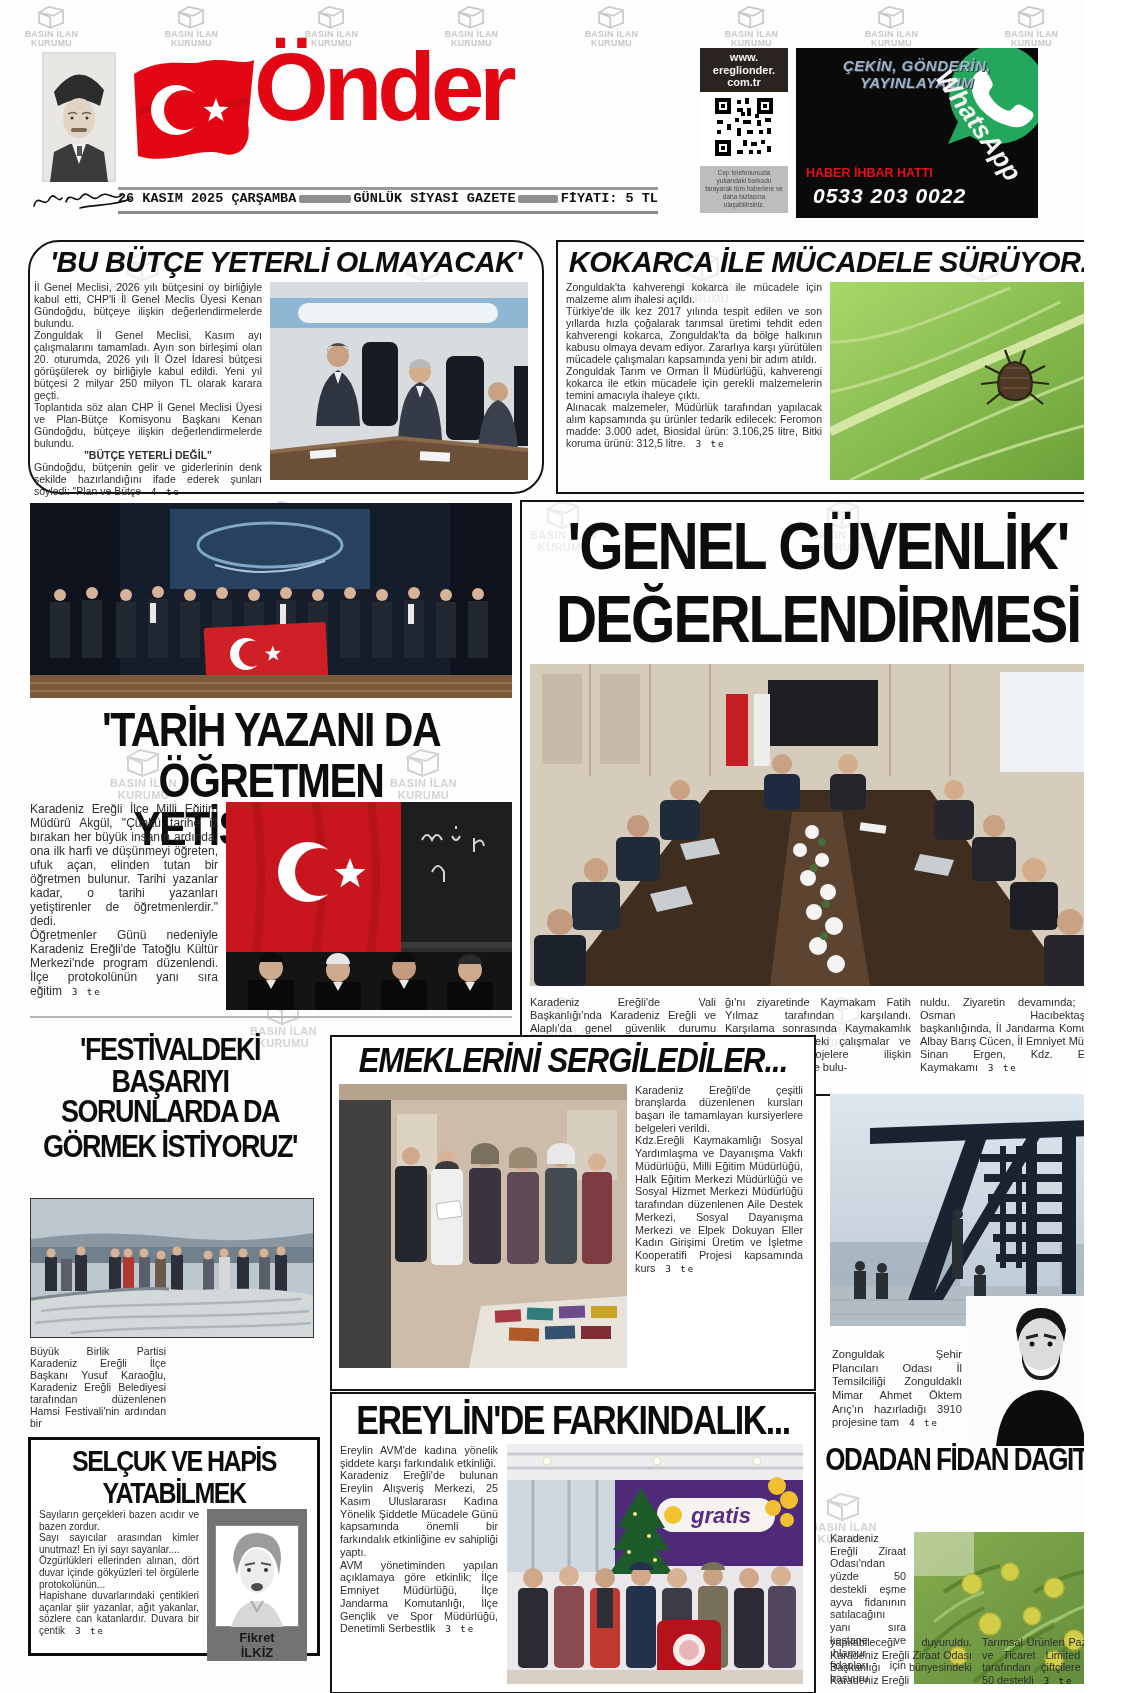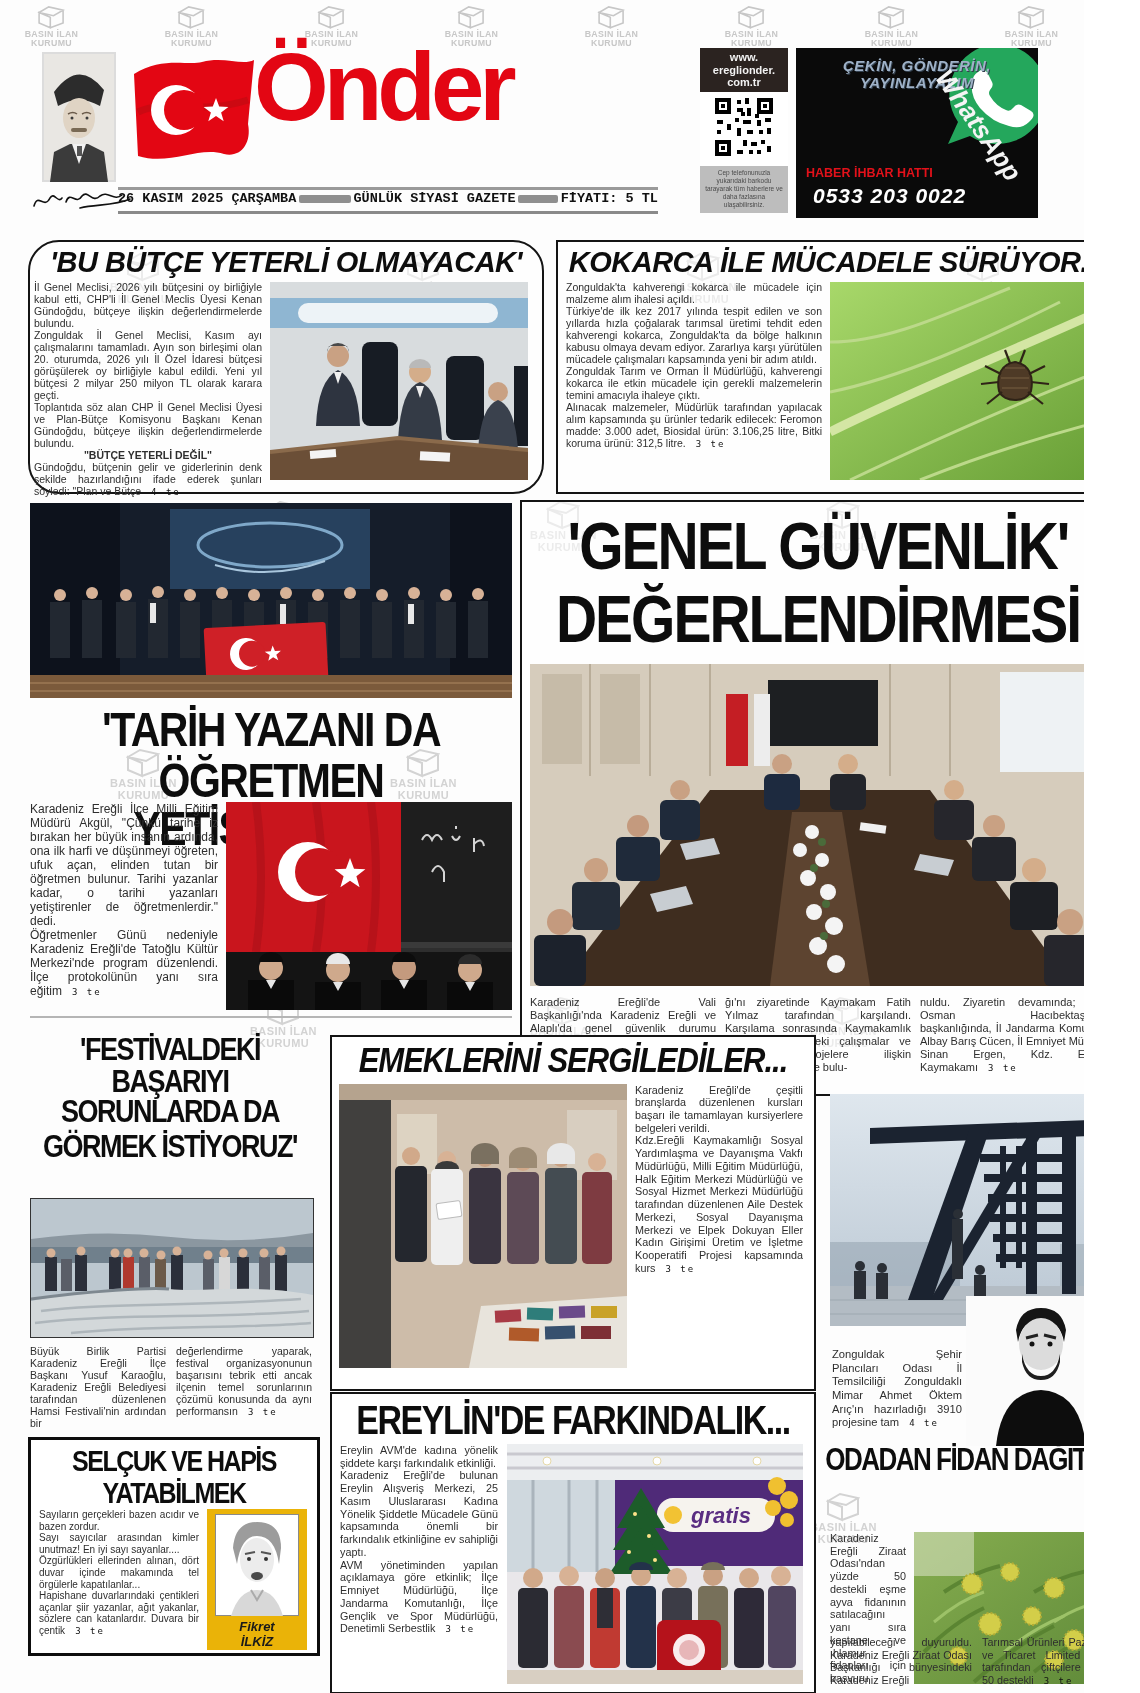--- a/index.html
+++ b/index.html
@@ -670,36 +670,33 @@
     <path d="M0,138 L282,138 L282,96 C220,84 175,94 138,90 C92,86 40,94 0,102 Z" fill="#d3d8da"></path>
     <g stroke="#aeb6bb" stroke-width="2.5" fill="none">
       <path d="M10,112 C70,104 150,108 270,100"></path>
         <path d="M4,124 C90,114 180,120 278,112"></path>
         <path d="M40,134 C120,126 210,130 280,124"></path>
     </g>
     <path d="M0,100 C60,92 120,88 138,90" stroke="#7e8890" stroke-width="3" fill="none"></path>
   </svg>
   <div class="abs z1 flex" style="left:30px;top:1346px;width:282px;gap:10px;">
     <div class="bt" style="width:136px;">Büyük Birlik Partisi Karadeniz Ereğli İlçe Başkanı Yusuf Karaoğlu, Karadeniz Ereğli Belediyesi tarafından düzenlenen Hamsi Festivali'nin ardından bir</div>
-    <div class="bt" style="width:136px;">
-      <span>değerlendirme yaparak, festival organizasyonunun başarısını tebrik etti ancak ilçenin temel sorunlarının çözümü konusunda da aynı performansın</span><span class="cont">3 te</span>
-    </div>
   </div>
 
   <div class="abs z1" style="left:28px;top:1437px;width:286px;height:213px;border:3.5px solid #0d0d0d;background:#fff;">
     <div class="hl-c" style="font-size:25px;margin-top:6px;">SELÇUK VE HAPİS</div>
     <div class="hl-c" style="font-size:25px;margin-top:7px;">YATABİLMEK</div>
     <div class="flex" style="padding:6px 8px;gap:8px;">
       <div class="bt" style="width:160px;font-size:10px;line-height:1.16;">
         <p>Sayıların gerçekleri bazen acıdır ve bazen zordur.</p>
         <p>Sayı sayıcılar arasından kimler unutmaz! En iyi sayı sayanlar....</p>
-        <p>Özgürlükleri ellerinden alınan, dört duvar içinde makamında tel örgülerle kapatılanlar...</p>
+        <p>Özgürlükleri ellerinden alınan, dört duvar içinde gökyüzleri tel örgülerle protokolünün...</p>
         <p><span>Hapishane duvarlarındaki çentikleri açanlar şiir yazanlar, ağıt yakanlar, sözlere can katanlardır. Duvara bir çentik</span><span class="cont">3 te</span></p>
       </div>
-      <div style="width:100px;background:#eab308;text-align:center;padding-top:5px;font-style:italic;">
+      <div style="width:100px;background:#737373;text-align:center;padding-top:16px;">
         <svg width="84" height="102" viewBox="0 0 84 102" class="photo" style="margin:0 auto;display:block;">
           <rect width="84" height="102" fill="#fff" stroke="#8a8a8a" stroke-width="2"></rect>
           <path d="M18,34 Q20,8 42,8 Q66,8 66,34 L64,50 Q60,22 42,22 Q26,22 22,50 Z" fill="#9c9c9c"></path>
           <ellipse cx="42" cy="46" rx="17" ry="22" fill="#ececec"></ellipse>
           <path d="M30,40 l10,-2 M46,38 l10,2" stroke="#555" stroke-width="2"></path>
           <circle cx="34" cy="45" r="2" fill="#333"></circle>
             <circle cx="51" cy="45" r="2" fill="#333"></circle>
           <ellipse cx="42" cy="62" rx="6" ry="4" fill="#4a4a4a"></ellipse>
           <path d="M16,102 Q24,76 42,76 Q60,76 68,102 Z" fill="#d8d8d8"></path>
           <path d="M36,76 L42,86 L48,76" stroke="#aaa" stroke-width="2" fill="none"></path>

